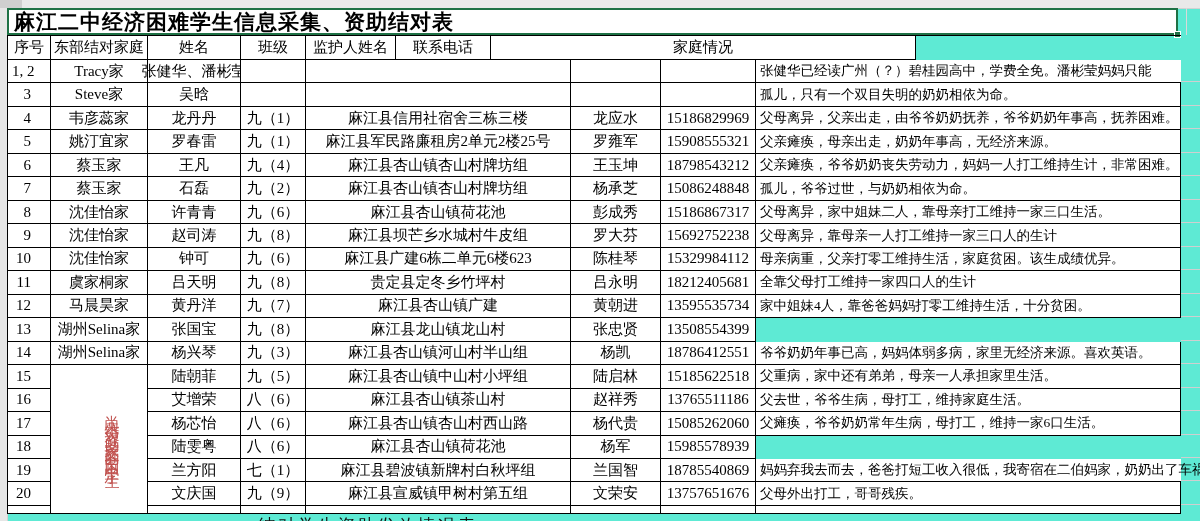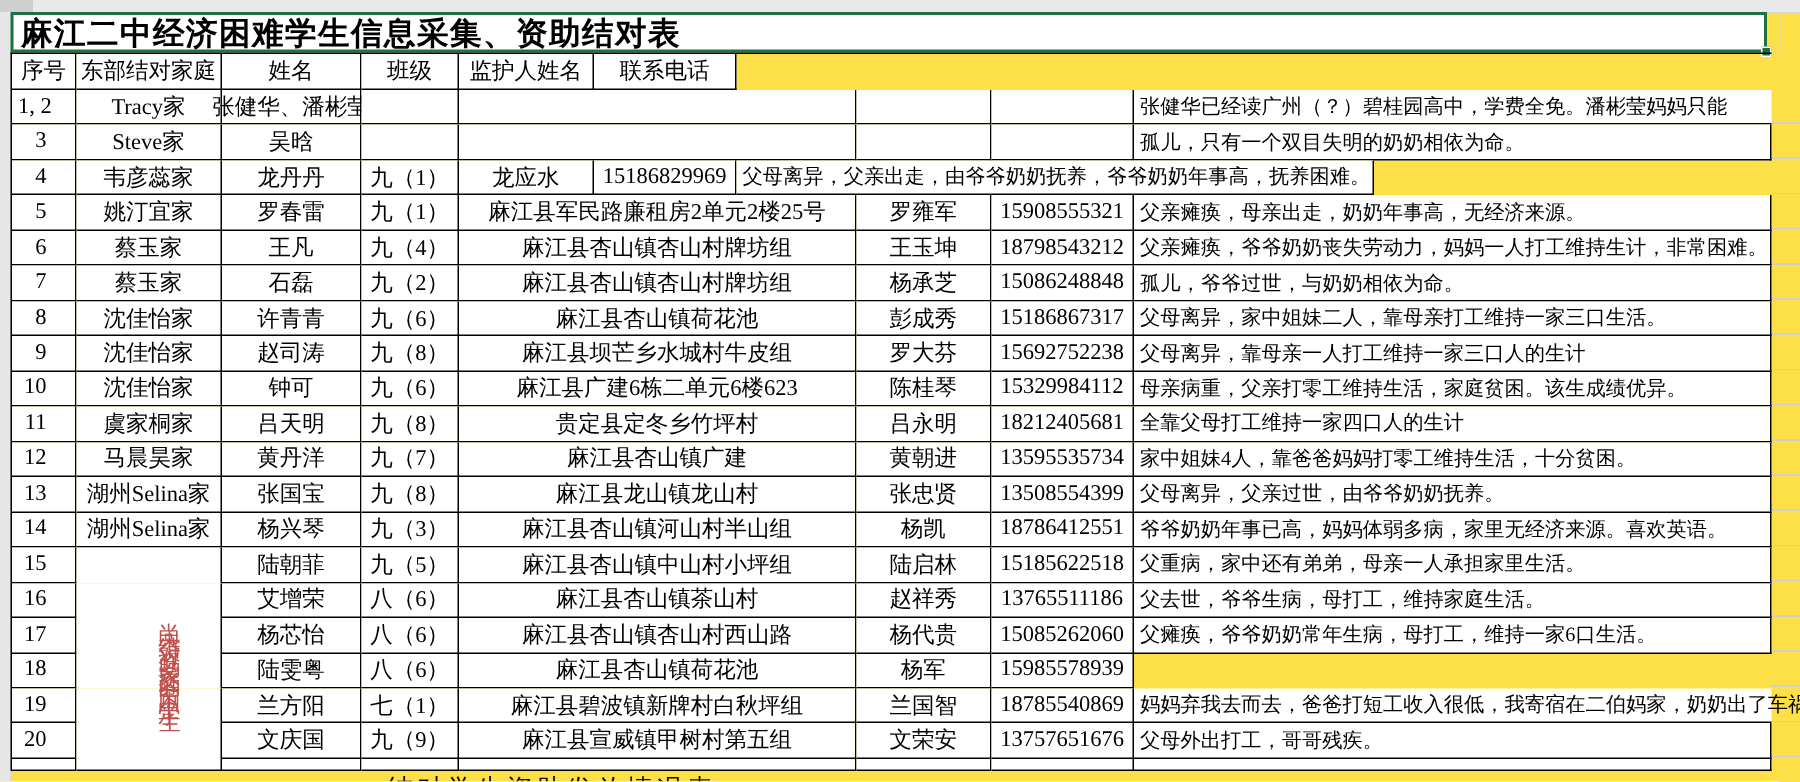--- a/index.html
+++ b/index.html
@@ -1,17 +1,17 @@
 <!DOCTYPE html>
 <html><head>
 <meta charset="utf-8">
 <style>
   html,body{margin:0;padding:0;background:#fff;}
   #sheet{
-    position:relative;width:1200px;height:521px;overflow:hidden;background:#fde047;
+    position:relative;width:1200px;height:521px;overflow:hidden;background:#5eead4;
     font-family:"Liberation Serif","DejaVu Serif",serif;color:#000;
   }
   .strip-top{position:absolute;left:0;top:0;width:1200px;height:8px;background:#e9e9e9;border-bottom:1px solid #d2d2d2;}
   .strip-left{position:absolute;left:0;top:8px;width:7px;height:513px;background:#e6e6e6;border-right:1px solid #d2d2d2;}
   .corner{position:absolute;left:0;top:0;width:22px;height:8px;background:#cfcfcf;}
   .right-grid{position:absolute;left:1181px;top:59px;width:19px;height:447px;
     background:repeating-linear-gradient(to bottom,transparent 0,transparent 22.47px,#cfcfcf 22.47px,#cfcfcf 23.47px);}
   .v-faint{position:absolute;left:1186px;top:8px;width:1px;height:27px;background:#d9d9d9;}
 
   .title-cell{
@@ -62,20 +62,21 @@
   <div class="fill-handle"></div>
 
   <div id="tbl">
     <div class="row hdr">
       <div class="cell w-no">序号</div>
       <div class="cell w-family">东部结对家庭</div>
       <div class="cell w-name">姓名</div>
       <div class="cell w-class">班级</div>
       <div class="cell w-guardian">监护人姓名</div>
       <div class="cell w-phone">联系电话</div>
+      <div class="cell w-situation">家庭情况</div>
     </div>
     <div id="rows">
         <div class="row">
           <div class="cell w-no c-no left">1, 2</div>
           <div class="cell w-family c-family">Tracy家</div>
           <div class="cell w-name c-name">张健华、潘彬莹</div>
           <div class="cell w-class c-class"></div>
           <div class="cell w-address c-address"></div>
           <div class="cell w-guardian c-guardian"></div>
           <div class="cell w-phone c-phone"></div>
@@ -89,20 +90,21 @@
           <div class="cell w-address c-address"></div>
           <div class="cell w-guardian c-guardian"></div>
           <div class="cell w-phone c-phone"></div>
           <div class="cell w-situation c-situation">孤儿，只有一个双目失明的奶奶相依为命。</div>
         </div>
         <div class="row">
           <div class="cell w-no c-no">4</div>
           <div class="cell w-family c-family">韦彦蕊家</div>
           <div class="cell w-name c-name">龙丹丹</div>
           <div class="cell w-class c-class">九（1）</div>
+          <div class="cell w-address c-address">麻江县信用社宿舍三栋三楼</div>
           <div class="cell w-guardian c-guardian">龙应水</div>
           <div class="cell w-phone c-phone">15186829969</div>
           <div class="cell w-situation c-situation">父母离异，父亲出走，由爷爷奶奶抚养，爷爷奶奶年事高，抚养困难。</div>
         </div>
         <div class="row">
           <div class="cell w-no c-no">5</div>
           <div class="cell w-family c-family">姚汀宜家</div>
           <div class="cell w-name c-name">罗春雷</div>
           <div class="cell w-class c-class">九（1）</div>
           <div class="cell w-address c-address">麻江县军民路廉租房2单元2楼25号</div>
@@ -181,21 +183,20 @@
           <div class="cell w-situation c-situation">家中姐妹4人，靠爸爸妈妈打零工维持生活，十分贫困。</div>
         </div>
         <div class="row">
           <div class="cell w-no c-no">13</div>
           <div class="cell w-family c-family">湖州Selina家</div>
           <div class="cell w-name c-name">张国宝</div>
           <div class="cell w-class c-class">九（8）</div>
           <div class="cell w-address c-address">麻江县龙山镇龙山村</div>
           <div class="cell w-guardian c-guardian">张忠贤</div>
           <div class="cell w-phone c-phone">13508554399</div>
-          <div class="cell w-situation c-situation">父母离异，父亲过世，由爷爷奶奶抚养。</div>
         </div>
         <div class="row">
           <div class="cell w-no c-no">14</div>
           <div class="cell w-family c-family">湖州Selina家</div>
           <div class="cell w-name c-name">杨兴琴</div>
           <div class="cell w-class c-class">九（3）</div>
           <div class="cell w-address c-address">麻江县杏山镇河山村半山组</div>
           <div class="cell w-guardian c-guardian">杨凯</div>
           <div class="cell w-phone c-phone">18786412551</div>
           <div class="cell w-situation c-situation">爷爷奶奶年事已高，妈妈体弱多病，家里无经济来源。喜欢英语。</div>

